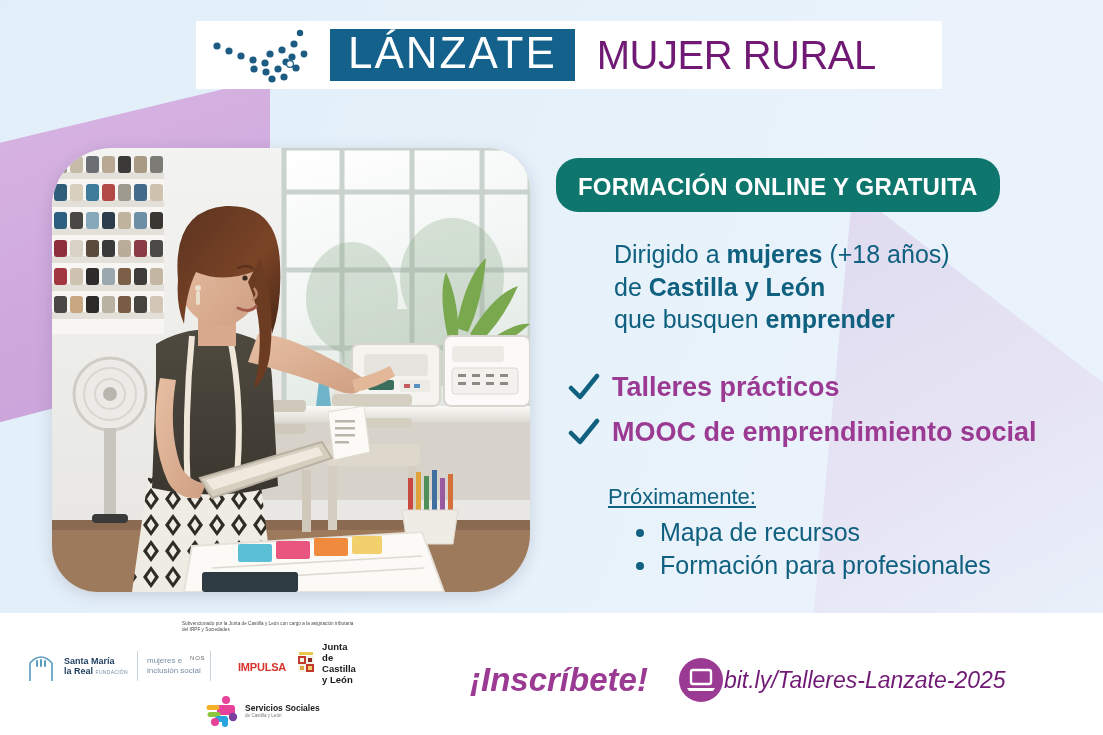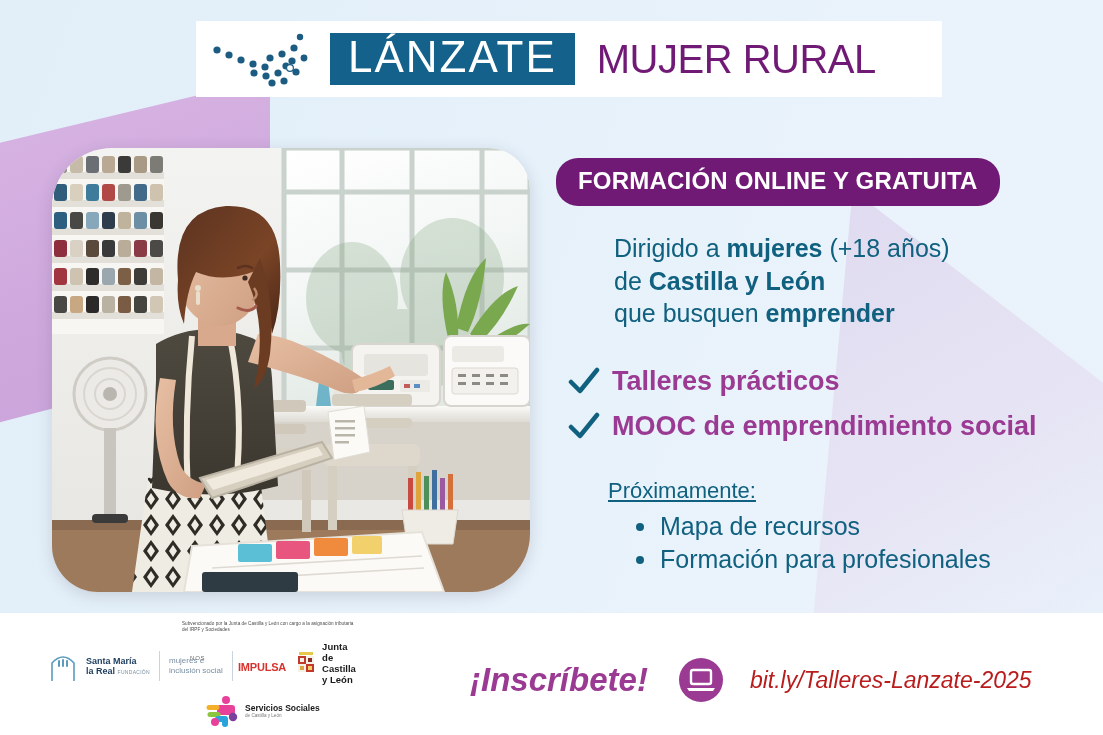--- a/index.html
+++ b/index.html
@@ -18,57 +18,57 @@
     background:linear-gradient(160deg,#d9b6e4 0%,#cfa9dd 55%,#c9a3da 100%);
     clip-path:polygon(0% 22%,100% 0%,100% 76%,0% 100%);
   }
   .bg-swoosh{position:absolute;right:-40px;top:190px;width:330px;height:430px;
     background:linear-gradient(150deg,rgba(222,214,238,.85) 0%,rgba(229,222,241,.65) 60%,rgba(233,240,250,0) 100%);
     clip-path:polygon(12% 0%,100% 52%,100% 100%,0% 100%);
   }
   .bg-footer{position:absolute;left:0;right:0;bottom:0;height:122px;background:#ffffff;}
 
   
-  .header-band{position:absolute;left:196px;top:21px;width:746px;height:76px;background:#ffffff;
+  .header-band{position:absolute;left:196px;top:21px;width:746px;height:68px;background:#ffffff;
     display:flex;align-items:center;}
   .logo-dots{position:relative;width:120px;height:62px;margin-left:12px;flex:0 0 auto;}
   .logo-dots svg{display:block;}
   .lanzate-box{background:#14628c;color:#ffffff;font-size:44px;letter-spacing:2px;
     padding:2px 18px 6px 18px;font-weight:400;line-height:1;
     font-family:"Liberation Sans", sans-serif;margin-left:2px;}
   .mujer-rural{color:#701a75;font-size:40px;font-weight:normal;letter-spacing:-0.5px;
     margin-left:22px;white-space:nowrap;}
 
   
   .photo{position:absolute;left:52px;top:148px;width:478px;height:444px;
     border-radius:60px 42px 58px 46px;overflow:hidden;
     box-shadow:0 4px 16px rgba(60,60,90,.18);}
   .photo svg{display:block;width:100%;height:100%;}
 
   
   .content{position:absolute;left:556px;top:158px;width:510px;}
-  .badge{display:inline-block;background:#701a75;color:#fff;border-radius:22px;
-    padding:9px 22px 11px 22px;font-size:24px;font-weight:bold;letter-spacing:.2px;
+  .badge{display:inline-block;background:#0f766e;color:#fff;border-radius:22px;
+    padding:15px 22px 11px 22px;font-size:24px;font-weight:bold;letter-spacing:.2px;
     white-space:nowrap;}
   .lead{margin-top:26px;margin-left:58px;color:#10607f;font-size:25px;line-height:1.3;}
   .lead .b{font-weight:bold;color:#10607f;}
   .checks{margin-top:36px;margin-left:12px;}
   .check-row{display:flex;align-items:center;margin-bottom:14px;}
   .check-icon{flex:0 0 auto;width:32px;height:30px;margin-right:12px;}
   .check-label{color:#9b3a93;font-size:27px;font-weight:bold;white-space:nowrap;}
   .soon{margin-top:36px;margin-left:52px;}
   .soon-title{color:#10607f;font-size:22px;text-decoration:underline;}
   .soon-list{list-style:none;margin:6px 0 0 28px;padding:0;}
   .soon-list li{color:#10607f;font-size:25px;line-height:1.35;position:relative;padding-left:24px;}
   .soon-list li .dot{position:absolute;left:0;top:.52em;width:8px;height:8px;border-radius:50%;
     background:#10607f;}
 
   
   .footer{position:absolute;left:0;bottom:0;width:1103px;height:122px;}
-  .smr-logo{position:absolute;left:46px;top:36px;display:flex;align-items:center;}
+  .smr-logo{position:absolute;left:24px;top:36px;display:flex;align-items:center;}
   .smr-mark{width:34px;height:34px;margin-right:6px;}
   .smr-text{font-size:9px;line-height:1.15;color:#1b3b5c;font-weight:bold;}
   .smr-text .small{font-size:5px;font-weight:normal;color:#7a8fa3;letter-spacing:.3px;}
   .smr-div{width:1px;height:30px;background:#c9d4de;margin:0 9px;}
   .smr-sub{font-size:8px;color:#7a8fa3;line-height:1.25;}
   .smr-end{width:1px;height:30px;background:#c9d4de;margin-left:9px;}
 
   .junta-block{position:absolute;left:182px;top:8px;width:172px;}
   .subv-text{font-size:4.6px;color:#4a4a4a;line-height:1.35;letter-spacing:.05px;}
   .junta-row{display:flex;align-items:center;margin-top:9px;}
@@ -80,21 +80,21 @@
   .junta-name{font-size:9.5px;font-weight:bold;color:#1a1a1a;line-height:1.15;}
   .jr-div2{width:1px;height:30px;background:#c9d4de;margin-left:10px;}
   .ss-row{display:flex;align-items:center;margin-top:9px;margin-left:24px;}
   .ss-mark{width:34px;height:32px;margin-right:5px;}
   .ss-text{font-size:8.5px;font-weight:bold;color:#1a1a1a;line-height:1.1;}
   .ss-text .ss-small{display:block;font-size:4.6px;font-weight:normal;color:#7a7a7a;}
 
   .cta{position:absolute;left:470px;top:44px;display:flex;align-items:center;}
   .cta-text{color:#9b3a93;font-size:33px;font-weight:bold;font-style:italic;white-space:nowrap;}
   .cta-icon{width:46px;height:46px;margin-left:30px;}
-  .cta-url{margin-left:26px;color:#b91c1c;font-size:23px;font-style:italic;white-space:nowrap;}
+  .cta-url{color:#701a75;font-size:23px;font-style:italic;white-space:nowrap;}
 </style>
 </head>
 <body>
 
 <div class="poster">
 
   <div class="bg-base"></div>
   <div class="bg-lavender"></div>
   <div class="bg-swoosh"></div>
   <div class="bg-footer"></div>

